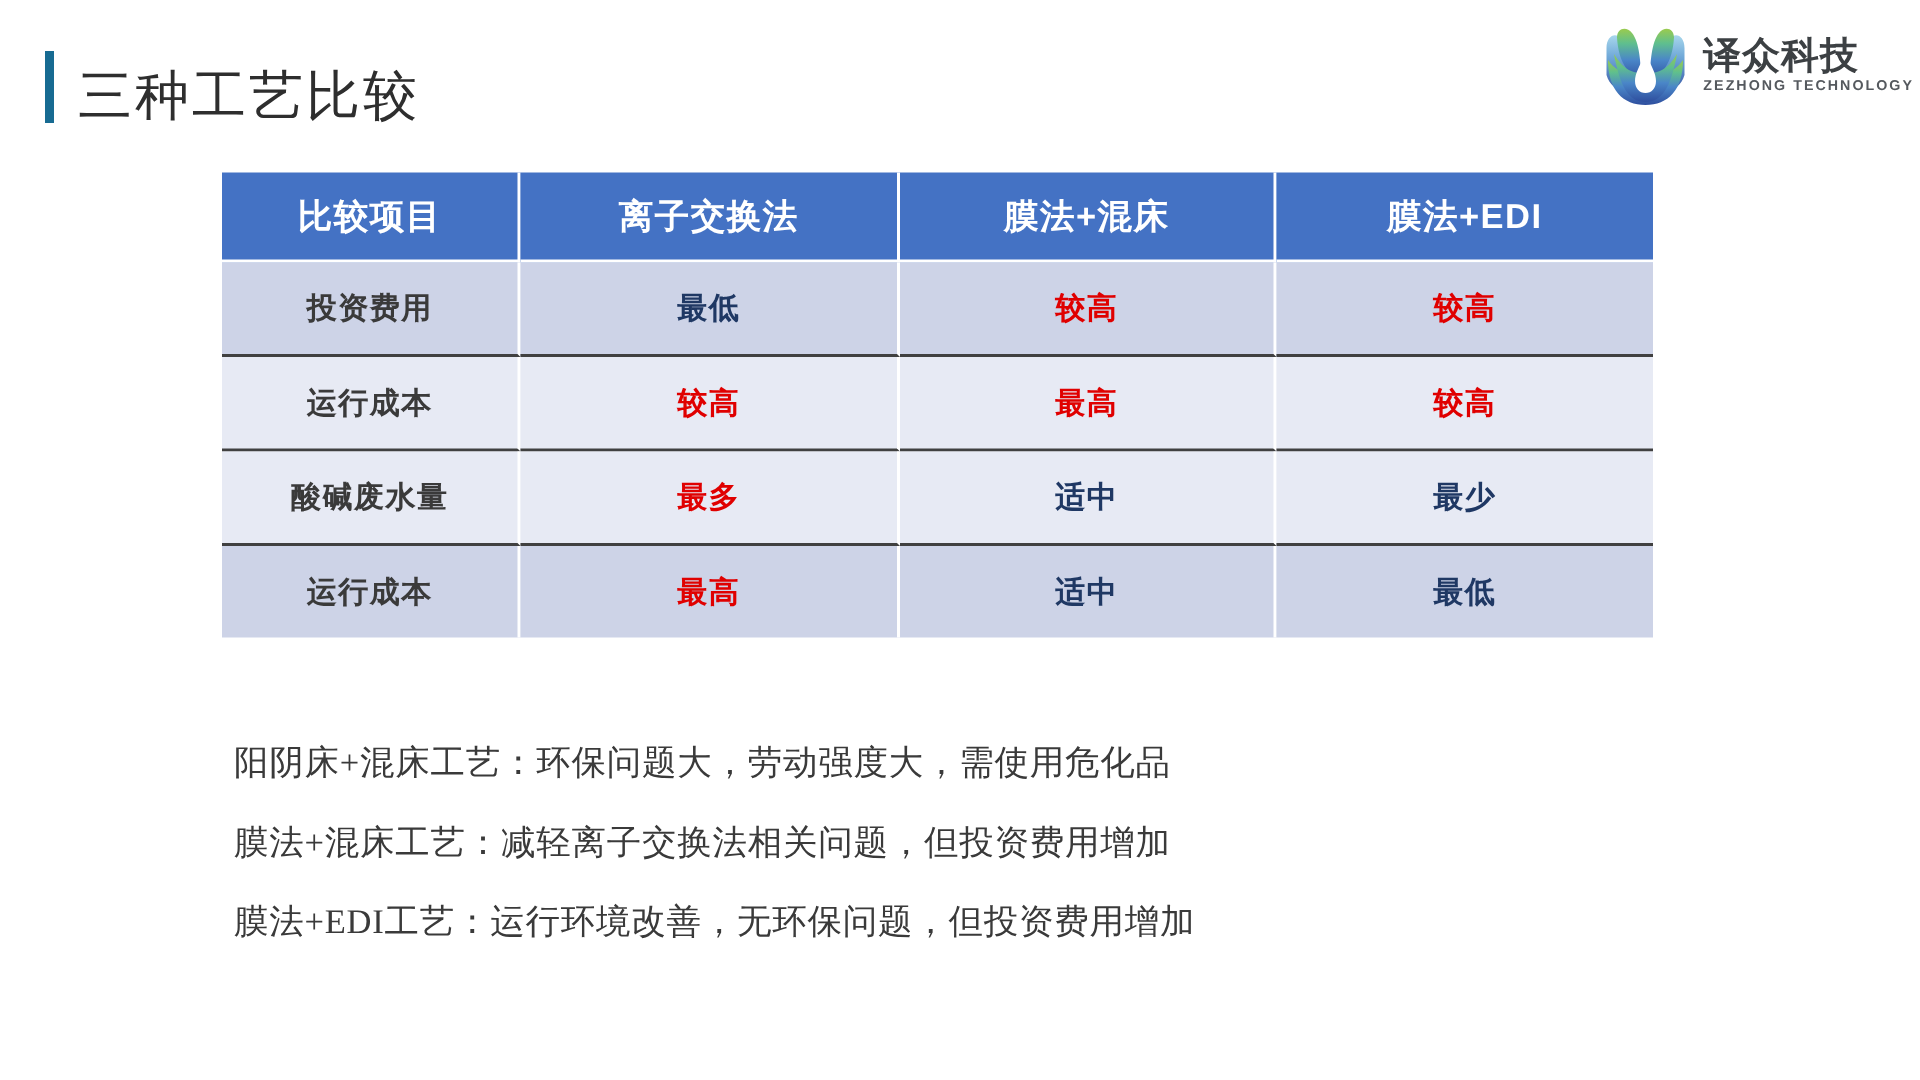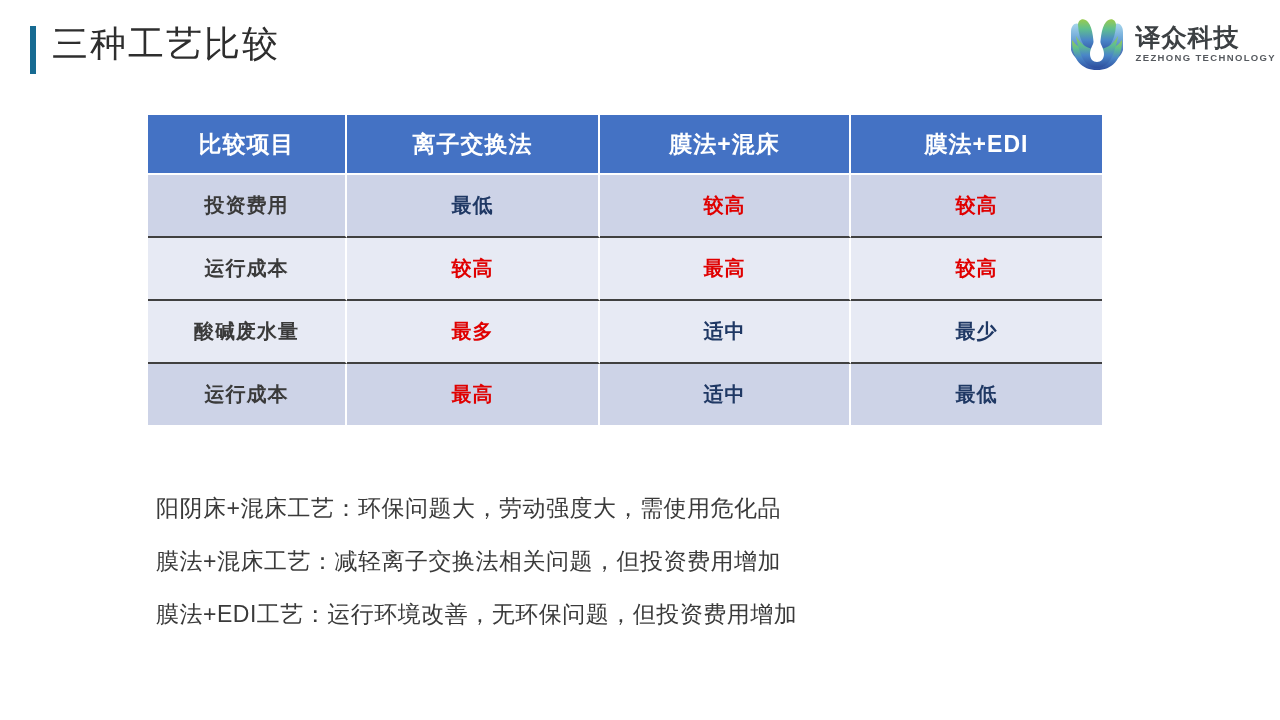--- a/index.html
+++ b/index.html
@@ -22,21 +22,21 @@
     height: 720px;
     background: #ffffff;
   }
 
   
   .title-wrap {
     position: absolute;
     left: 30px;
     top: 26px;
     display: flex;
-    align-items: flex-start;
+    align-items: flex-end;
     height: 56px;
   }
   .title-bar {
     width: 6px;
     height: 48px;
     background: #176B92;
     margin-right: 16px;
     flex: none;
   }
   .title-text {
@@ -142,20 +142,21 @@
   }
   .v-red  { color: #E00000; }
   .v-navy { color: #1F3864; }
 
   
   .notes {
     position: absolute;
     left: 156px;
     top: 493px;
     width: 1000px;
+    font-family: Liberation Serif, serif;
   }
   .note-line {
     font-size: 23px;
     color: #3A3A3A;
     line-height: 1.35;
     margin-bottom: 22px;
     white-space: nowrap;
     letter-spacing: 0.5px;
   }
   .note-line:last-child { margin-bottom: 0; margin-top: 21px; }

